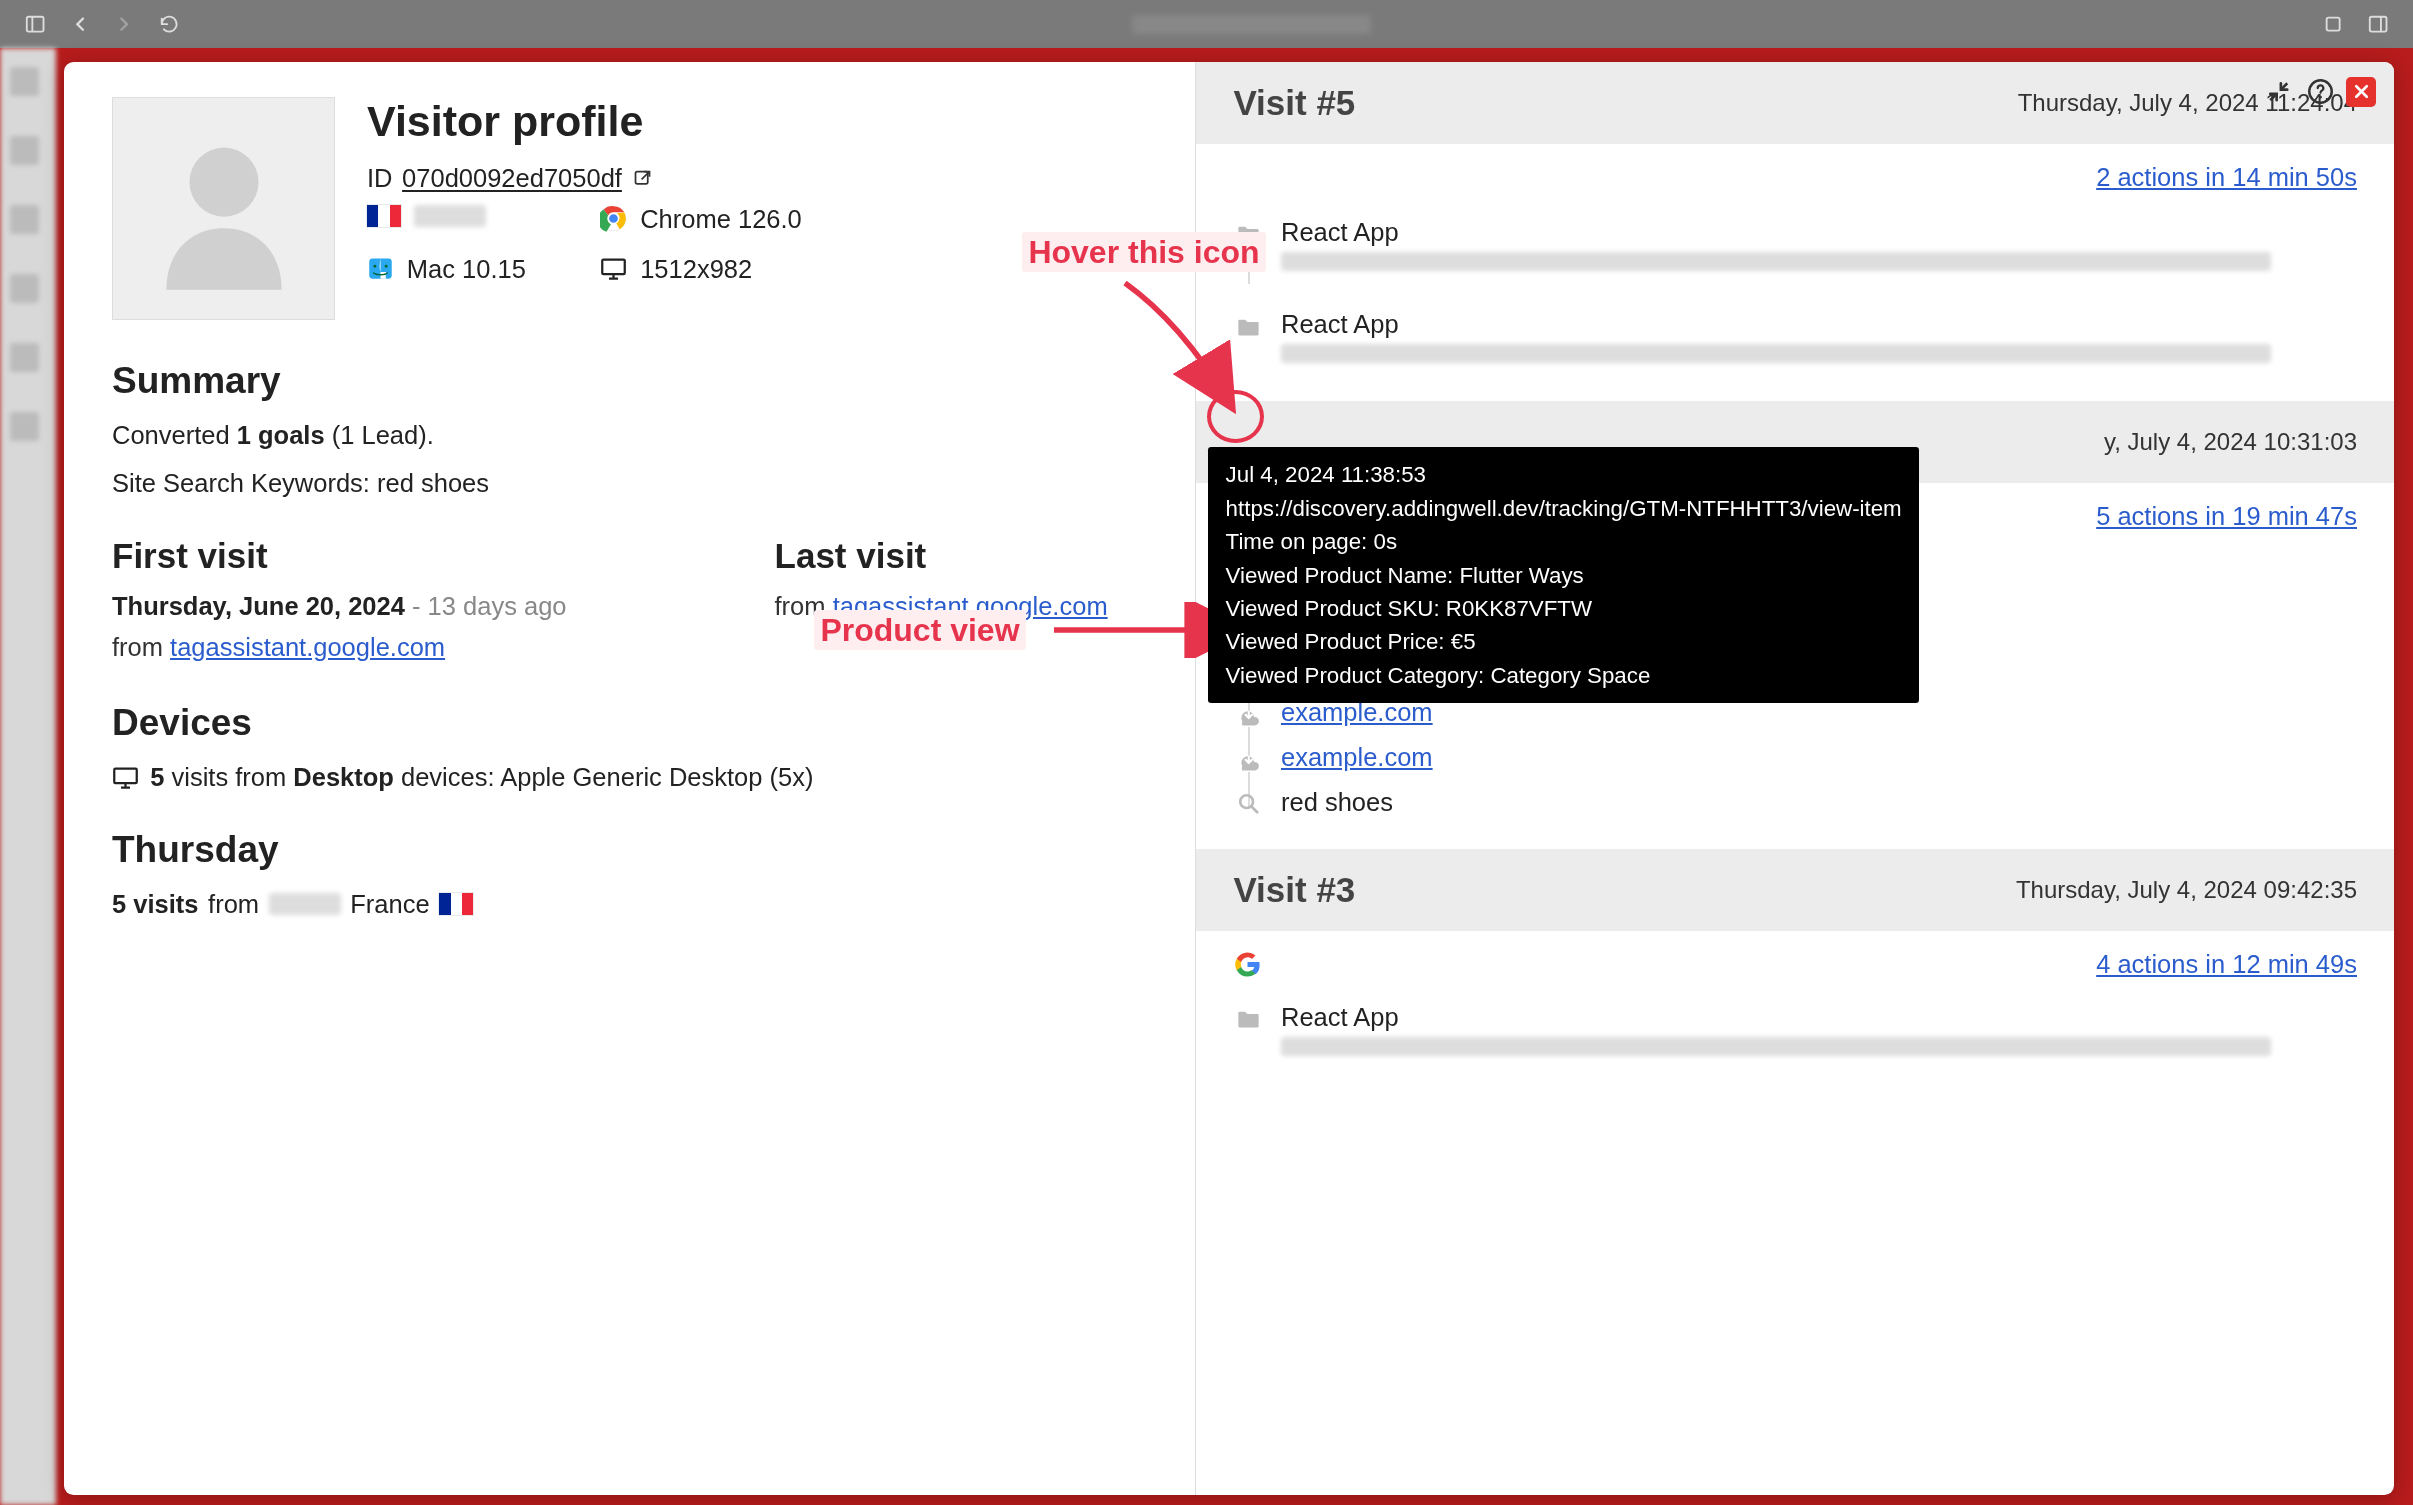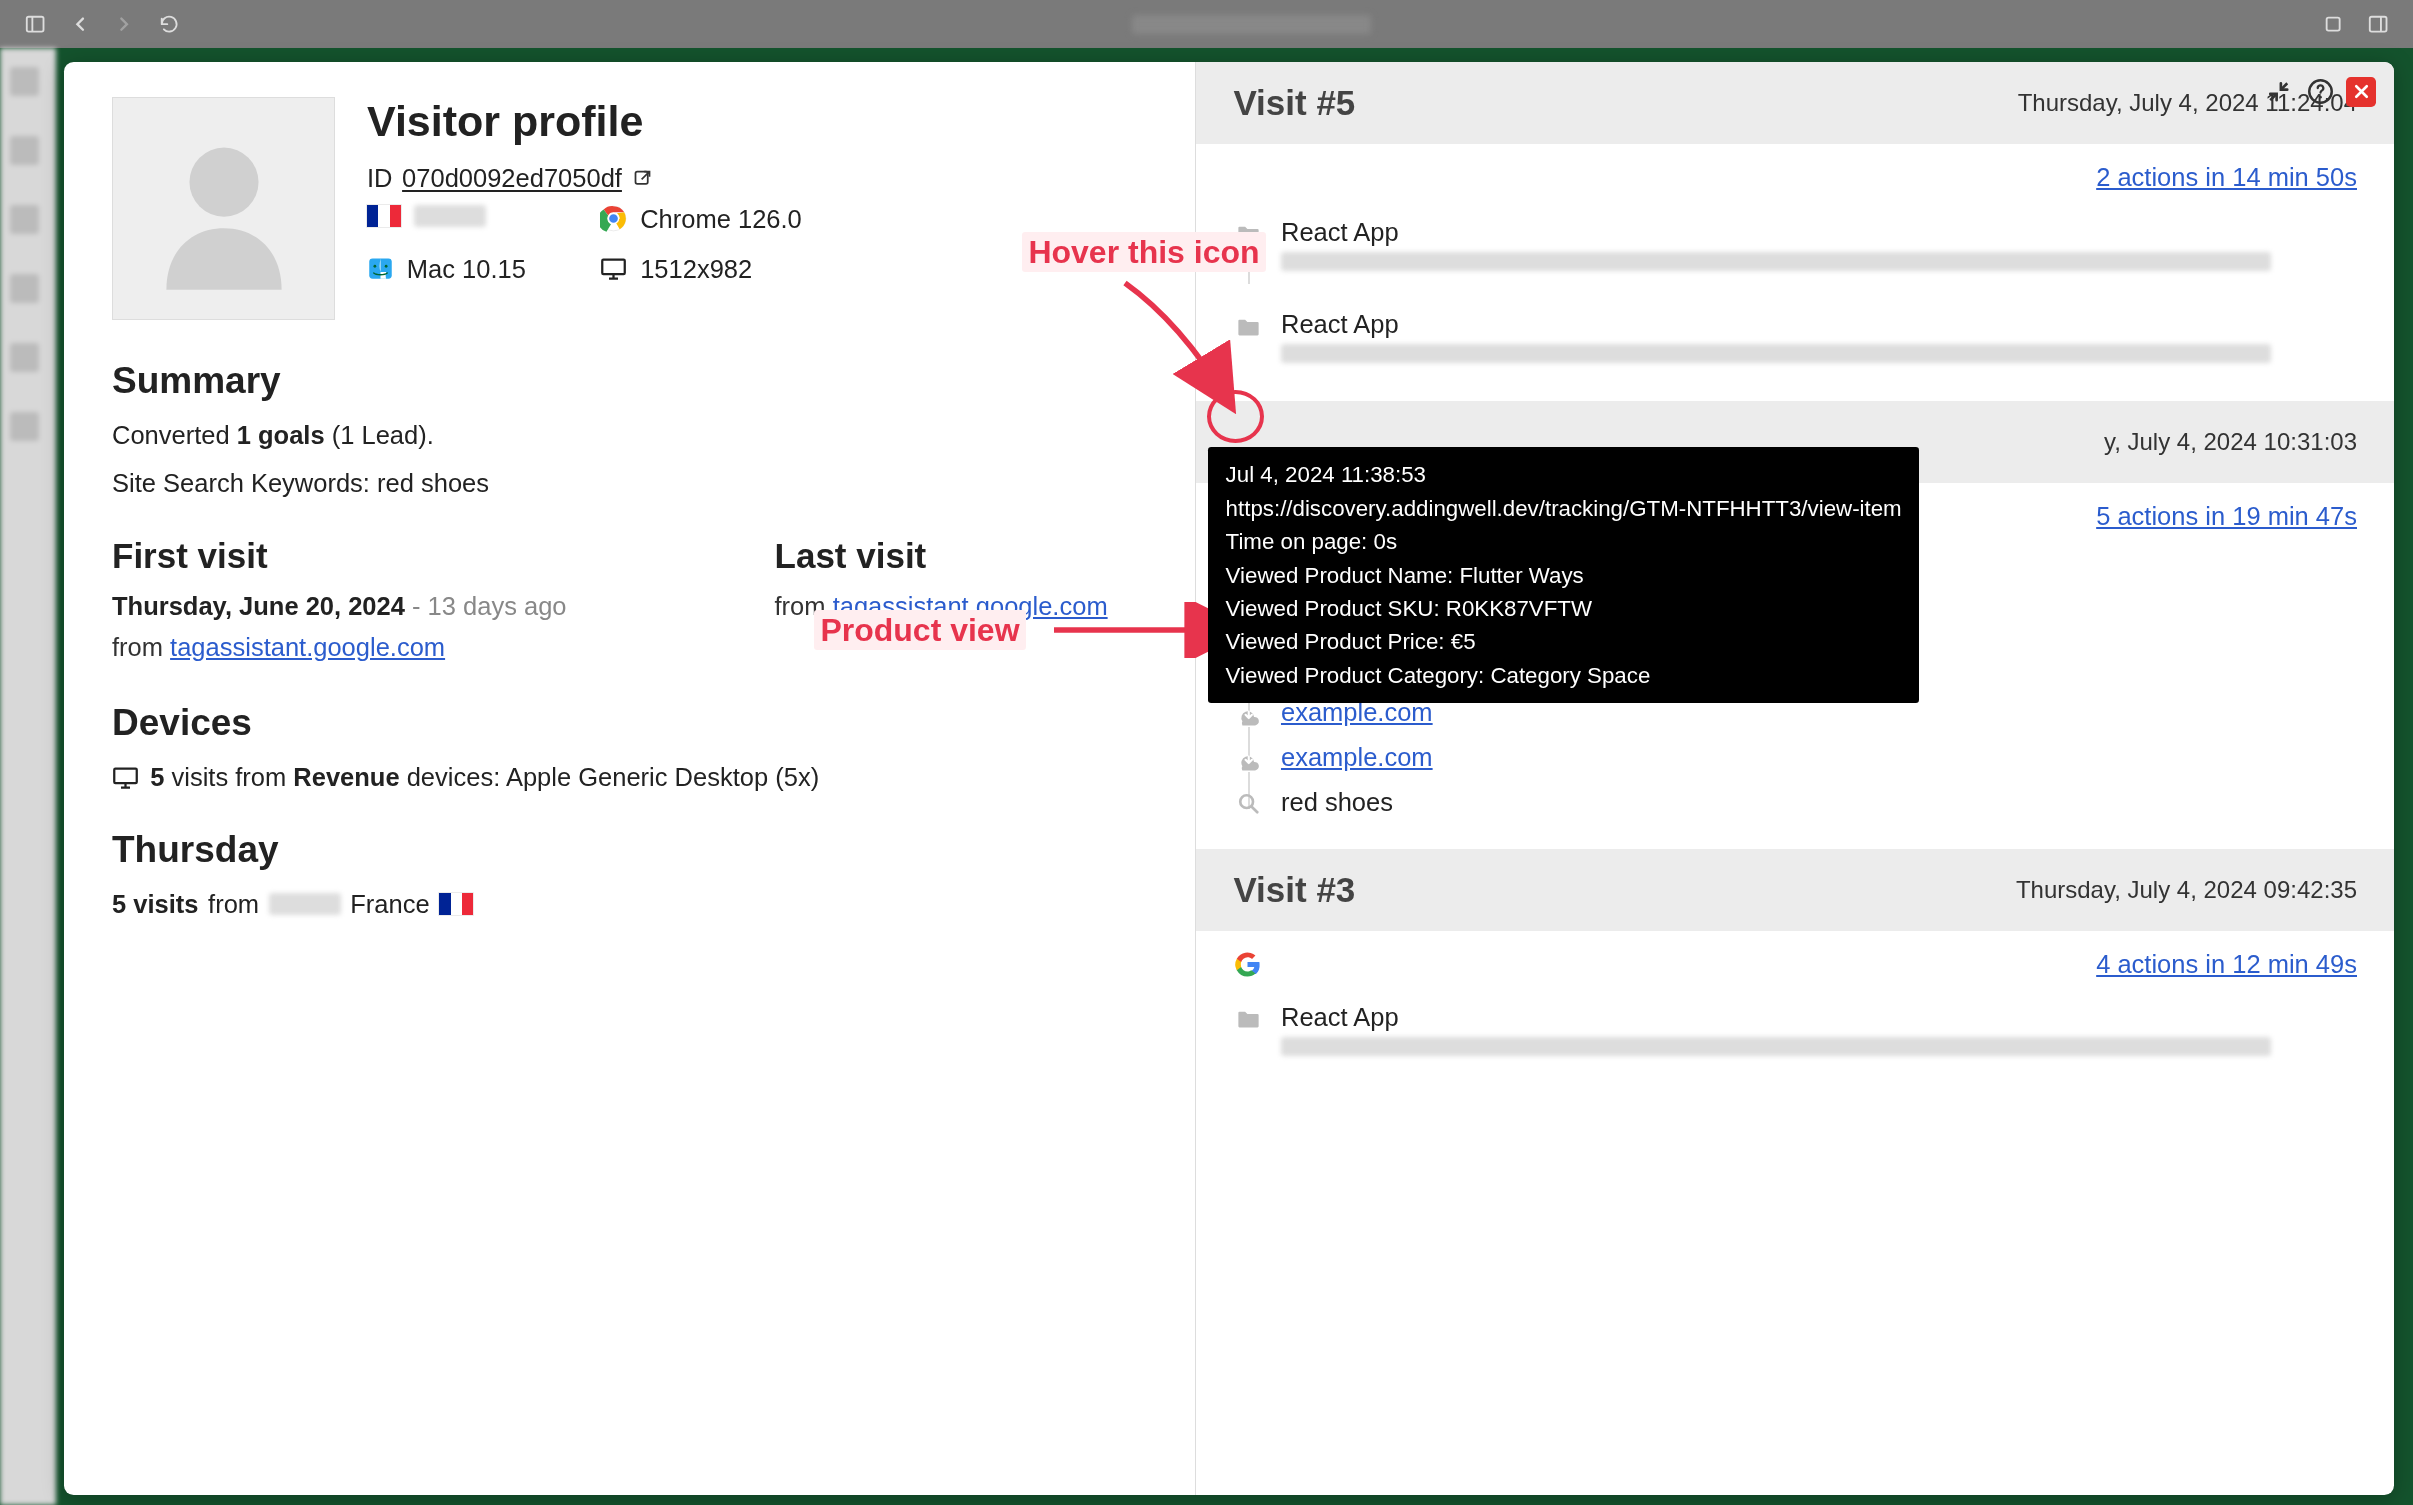--- a/index.html
+++ b/index.html
@@ -26,21 +26,21 @@
   .url-blur {
     width: 239px; height: 19px;
     background: #888; border-radius: 3.2px;
     filter: blur(3.2px);
   }
 
   .viewport {
     position: relative;
     width: 100%;
     height: calc(100% - 48px);
-    background: #14532d;
+    background: #b91c1c;
   }
 
   .sidebar-strip {
     position: absolute;
     left: 0; top: 0;
     width: 56px; height: 100%;
     background: #d8d8d8;
     display: flex; flex-direction: column;
     padding-top: 19px;
     gap: 40px;
@@ -375,21 +375,21 @@
 
       <div class="devices">
         <h2 class="section-h">Devices</h2>
         <div class="devices-line">
           <span>
             <svg viewBox="0 0 24 24" width="27" height="27">
                 <rect x="2" y="4" width="20" height="13" rx="1" fill="none" stroke="#222" stroke-width="2"></rect>
                 <path d="M8 21h8M12 17v4" stroke="#222" stroke-width="2"></path>
               </svg>
           </span>
-          <span><b>5</b><span> visits from </span><b>Revenue</b><span> devices: Apple Generic Desktop (5x)</span></span>
+          <span><b>5</b><span> visits from </span><b>Desktop</b><span> devices: Apple Generic Desktop (5x)</span></span>
         </div>
       </div>
 
       <div class="loc">
         <h2 class="section-h">Thursday</h2>
         <div class="loc-line">
           <b>5 visits</b>
             <span> from </span>
           <span class="blurred-text" style="width:72px"></span>
           <span>France</span>

